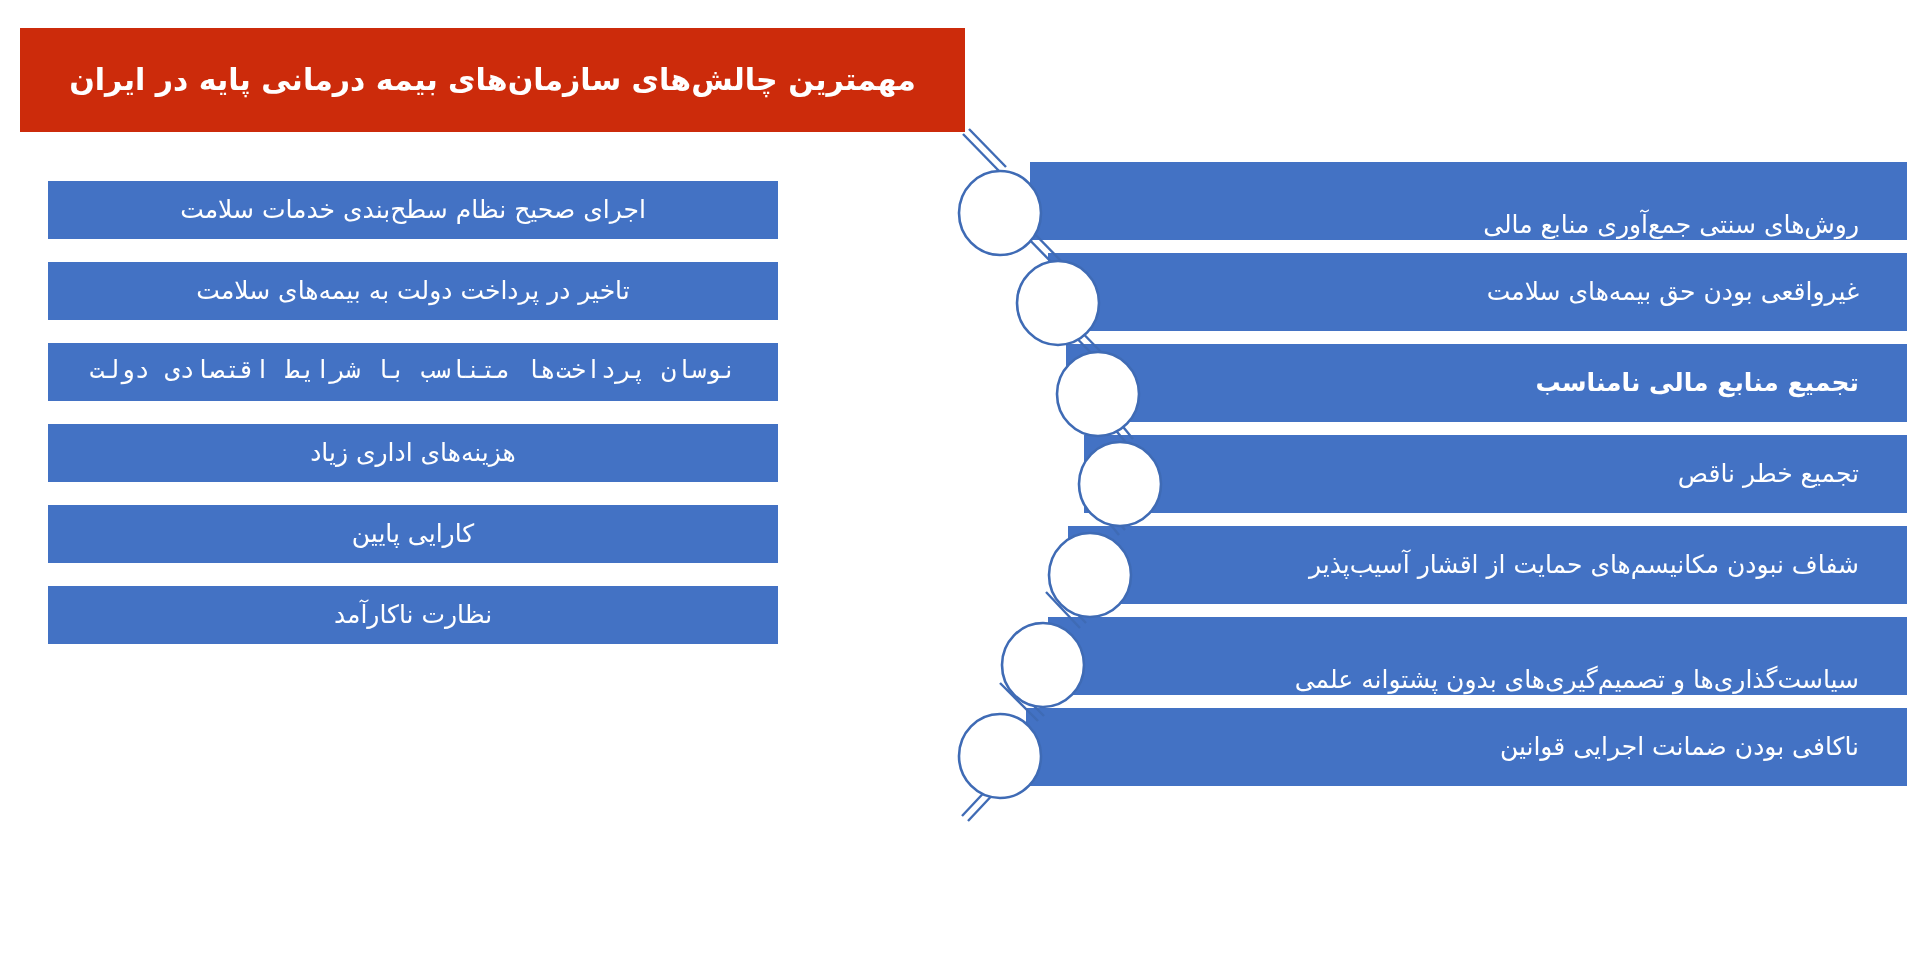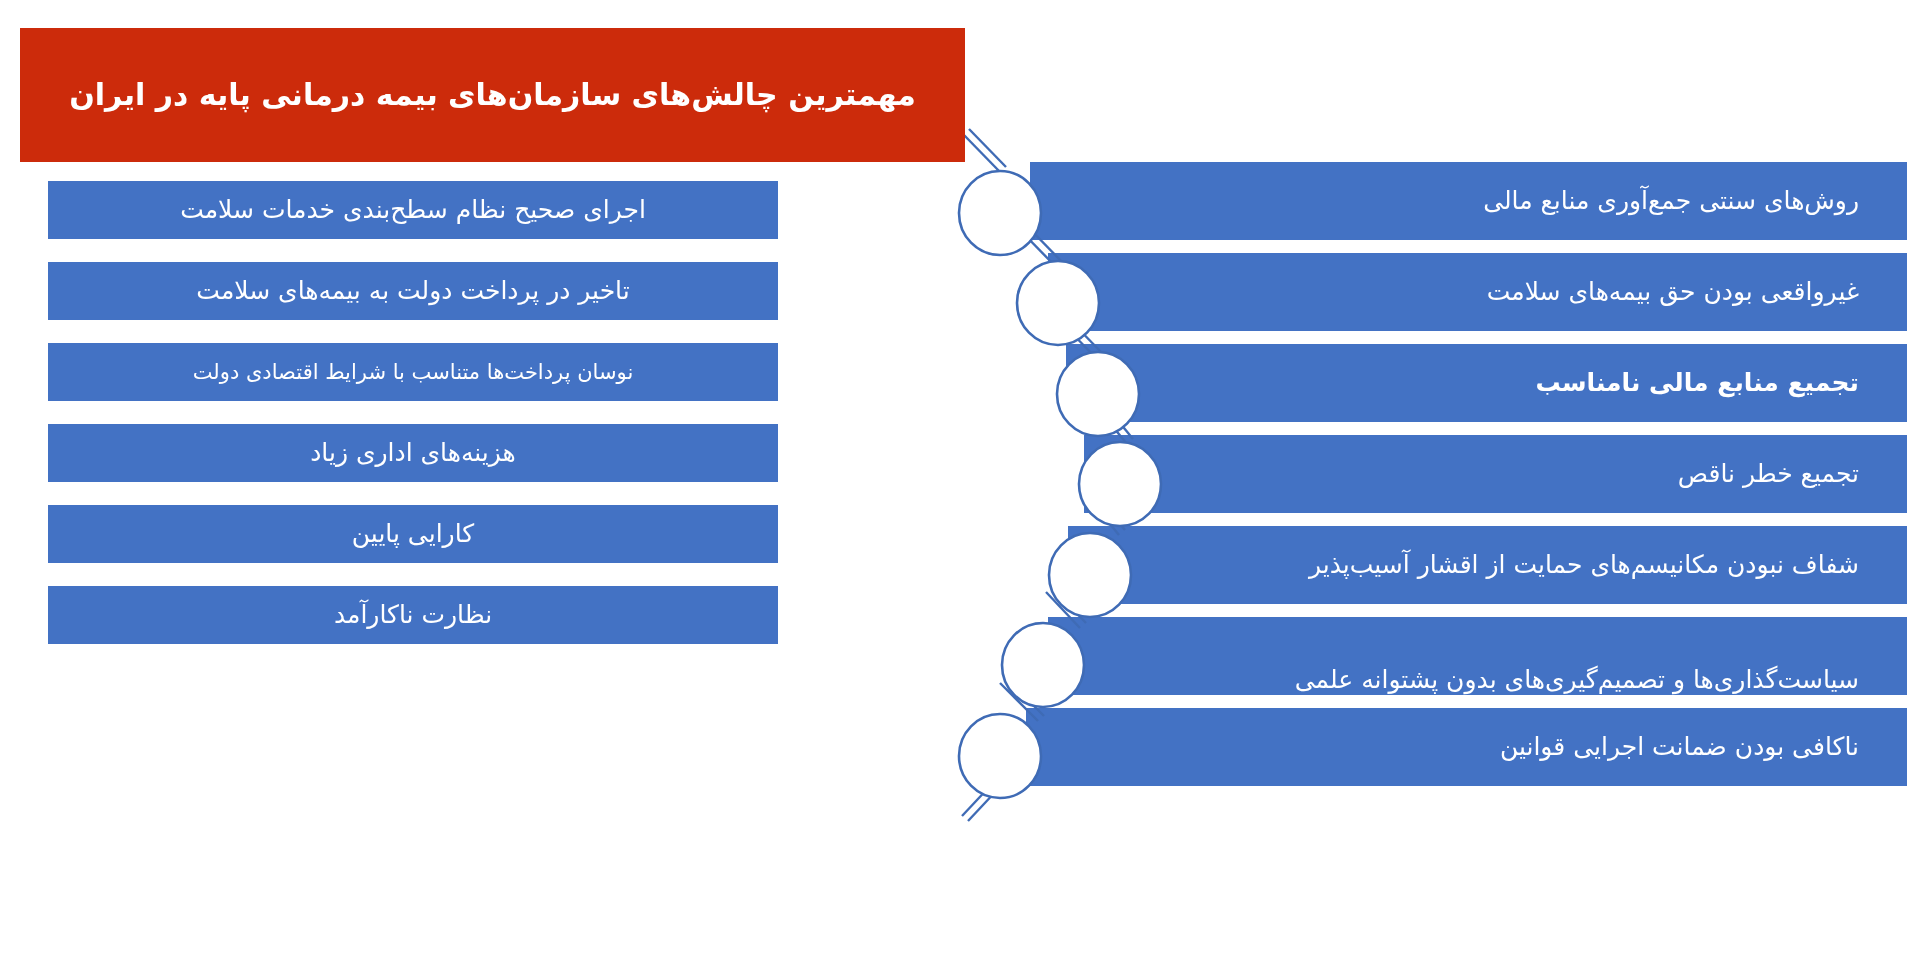--- a/index.html
+++ b/index.html
@@ -10,21 +10,21 @@
     font-family:"DejaVu Sans","Liberation Sans",sans-serif;
     overflow:hidden;
     position:relative;
   }
   #canvas{position:absolute;left:0;top:0;width:1924px;height:956px;}
 
   
   .title-banner{
     position:absolute;
     left:20px;top:28px;
-    width:945px;height:134px;
+    width:945px;height:104px;
     background:var(--red,#CC2B0B);
     display:flex;align-items:center;justify-content:center;
     box-sizing:border-box;
     padding:0 26px;
     z-index:6;
   }
   .title-banner .title-text{
     color:#ffffff;
     font-size:30px;
     font-weight:bold;
@@ -42,21 +42,21 @@
     margin-bottom:23px;
     display:flex;align-items:center;justify-content:center;
     box-sizing:border-box;padding:0 18px;
   }
   .left-bar .bar-text{
     color:#ffffff;
     direction:rtl;text-align:center;
     font-size:25px;line-height:1.25;
     white-space:nowrap;
   }
-  .left-bar.small .bar-text{font-size:21px;}
+  .left-bar.small .bar-text{font-size:25px;font-family:Liberation Mono, monospace;}
 
   
   .right-col{position:absolute;left:1030px;top:162px;z-index:2;}
   .right-bar{
     height:78px;
     background:var(--blue,#4372C4);
     margin-bottom:13px;
     display:flex;align-items:center;
     box-sizing:border-box;
     padding-right:34px;
@@ -65,21 +65,21 @@
   .right-bar .bar-text{
     color:#ffffff;
     direction:rtl;text-align:right;
     font-size:25px;line-height:1.25;
     white-space:nowrap;
     width:100%;
     padding-right:14px;
   }
 
   
-  .rb0{margin-left:0px;width:877px;}
+  .rb0{margin-left:0px;width:877px;align-items:flex-end;}
   .rb1{margin-left:18px;width:859px;}
   .rb2{margin-left:36px;width:841px;font-weight:bold;}
   .rb3{margin-left:54px;width:823px;}
   .rb4{margin-left:38px;width:839px;}
   .rb5{margin-left:18px;width:859px;align-items:flex-end;}
   .rb6{margin-left:-4px;width:881px;}
 
   
   #connector{
     position:absolute;left:0;top:0;

